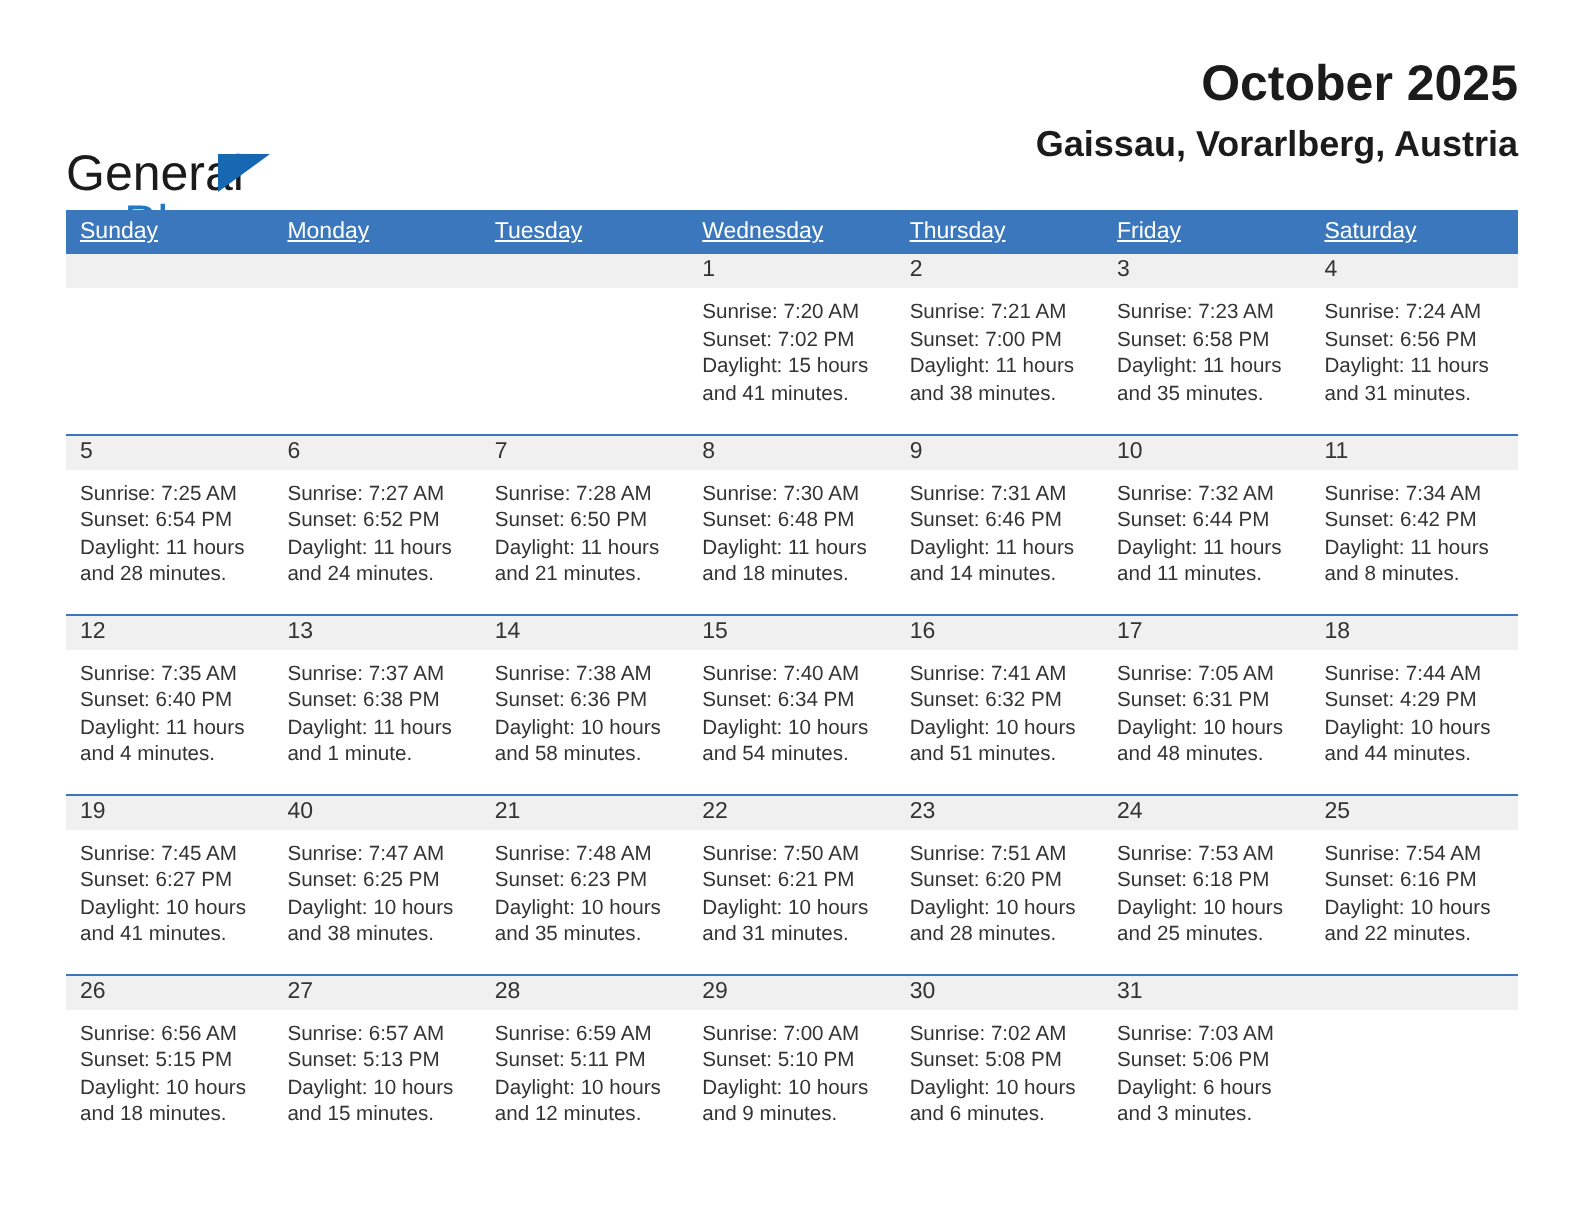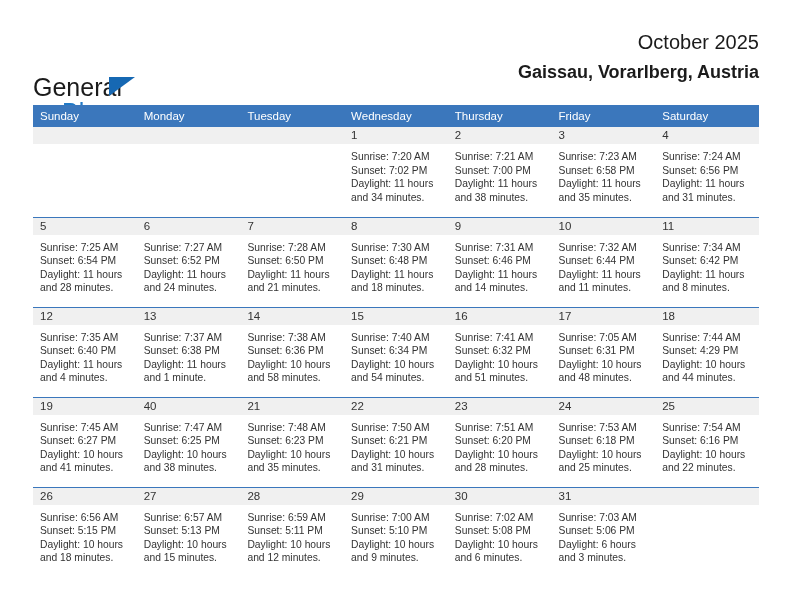--- a/index.html
+++ b/index.html
@@ -63,24 +63,24 @@
     line-height: 27px;
     color: #2079c6;
   }
   .title-block {
     position: absolute;
     right: 0;
     top: 0;
     text-align: right;
   }
   .cal-title {
-    font-size: 20px;
+    font-size: 25px;
     line-height: 32px;
     color: #1b1b1b;
-    font-weight: normal;
+    font-weight: bold;
     margin: 0;
   }
   .cal-subtitle {
     font-size: 18px;
     line-height: 20px;
     color: #1b1b1b;
     margin: 4px 0 0 0;
     font-weight: bold;
   }
 
@@ -96,20 +96,21 @@
   .calendar th {
     background: #3b77bc;
     color: #ffffff;
     font-size: 11.5px;
     font-weight: normal;
     text-align: left;
     padding: 5px 0 5px 7px;
     height: 19px;
     box-sizing: border-box;
     border: none;
+    text-decoration: underline;
   }
   .calendar td {
     vertical-align: top;
     padding: 0;
     border: none;
     border-top: 1px solid #3b77bc;
     height: 90px;
     box-sizing: border-box;
   }
   .calendar tr.week-row:first-child td {
@@ -196,21 +197,21 @@
             <div class="daycell empty">
               <span class="daynum"></span>
             </div>
           </td>
           <td>
             <div class="daycell">
               <span class="daynum">1</span>
               <div class="details">
                 <div>Sunrise: 7:20 AM</div>
                 <div>Sunset: 7:02 PM</div>
-                <div class="daylight-line">Daylight: 11 hours and 34 minutes.</div>
+                <div class="daylight-line">Daylight: 15 hours and 41 minutes.</div>
               </div>
             </div>
           </td>
           <td>
             <div class="daycell">
               <span class="daynum">2</span>
               <div class="details">
                 <div>Sunrise: 7:21 AM</div>
                 <div>Sunset: 7:00 PM</div>
                 <div class="daylight-line">Daylight: 11 hours and 38 minutes.</div>

